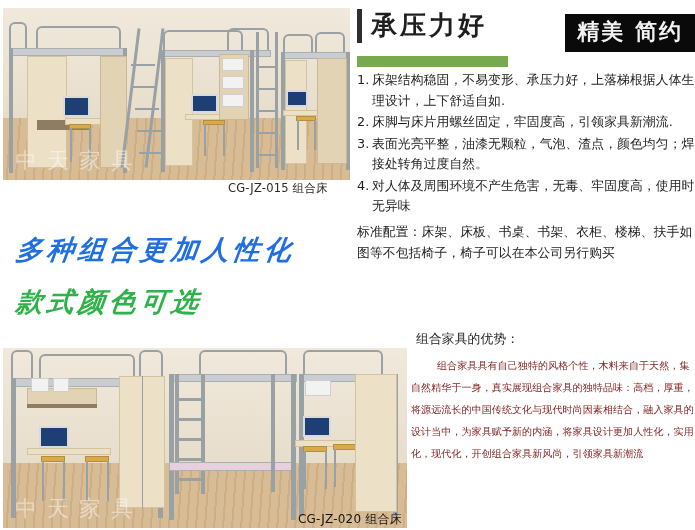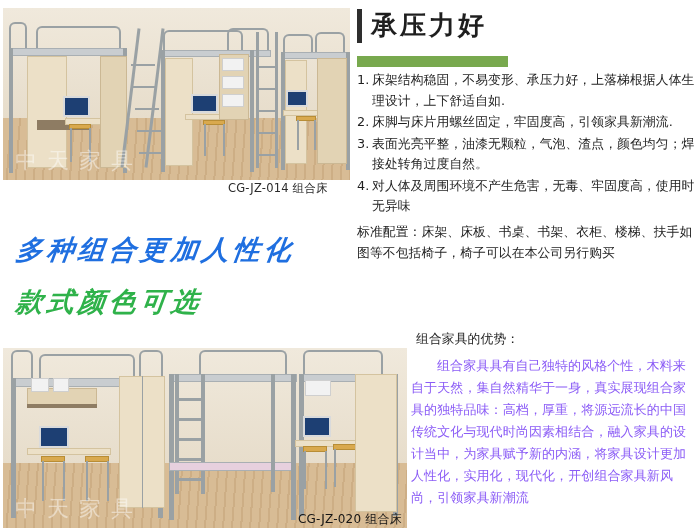--- a/index.html
+++ b/index.html
@@ -136,21 +136,21 @@
   #hand-blue  { left:16px; top:232px; color:#1f6fe0; }
   #hand-green { left:16px; top:284px; color:#2fb24a; }
 
   
   #advantage-title {
     position:absolute; left:416px; top:331px;
     font-size:12.8px; color:#1f1f1f; letter-spacing:0.1px;
   }
   #advantage-body {
     position:absolute; left:411px; top:355px; width:284px;
-    font-size:13px; color:#8b5cf6; line-height:22px;
+    font-size:10px; color:#7f1d1d; line-height:22px;
     text-indent:26px; letter-spacing:0.1px;
   }
 </style>
 </head>
 <body>
 
 <div id="page">
 
   <div class="photo" id="photo-top">
     <div class="wall"></div>
@@ -210,28 +210,29 @@
     <div class="panel" style="left:282px; top:52px; width:22px; height:104px;"></div>
     <div class="screen" style="left:283px; top:82px; width:22px; height:17px;"></div>
     <div class="panel" style="left:280px; top:102px; width:44px; height:6px;"></div>
     <div class="panel-d" style="left:314px; top:50px; width:30px; height:106px;"></div>
     <div class="chair-s" style="left:293px; top:108px; width:20px; height:5px;"></div>
     <div class="chair-l" style="left:294px; top:112px; height:30px;"></div>
     <div class="chair-l" style="left:311px; top:112px; height:30px;"></div>
 
     <div class="watermark">中天家具</div>
   </div>
-  <div class="caption" id="caption-top">CG-JZ-014 组合床</div>
+  <div class="caption" id="caption-top">CG-JZ-015 组合床</div>
 
   <div id="heading-row">
     <div id="heading-left">
       <div id="heading-bar"></div>
       <div id="heading-title">承压力好</div>
     </div>
     <div id="heading-underline"></div>
+    <div id="badge">精美  简约</div>
   </div>
 
   <div id="feature-list">
     <div class="feature-item">
       <span class="feature-num">1.</span>
       <span class="feature-txt">床架结构稳固，不易变形、承压力好，上落梯根据人体生理设计，上下舒适自如.</span>
     </div>
     <div class="feature-item">
       <span class="feature-num">2.</span>
       <span class="feature-txt">床脚与床片用螺丝固定，牢固度高，引领家具新潮流.</span>

